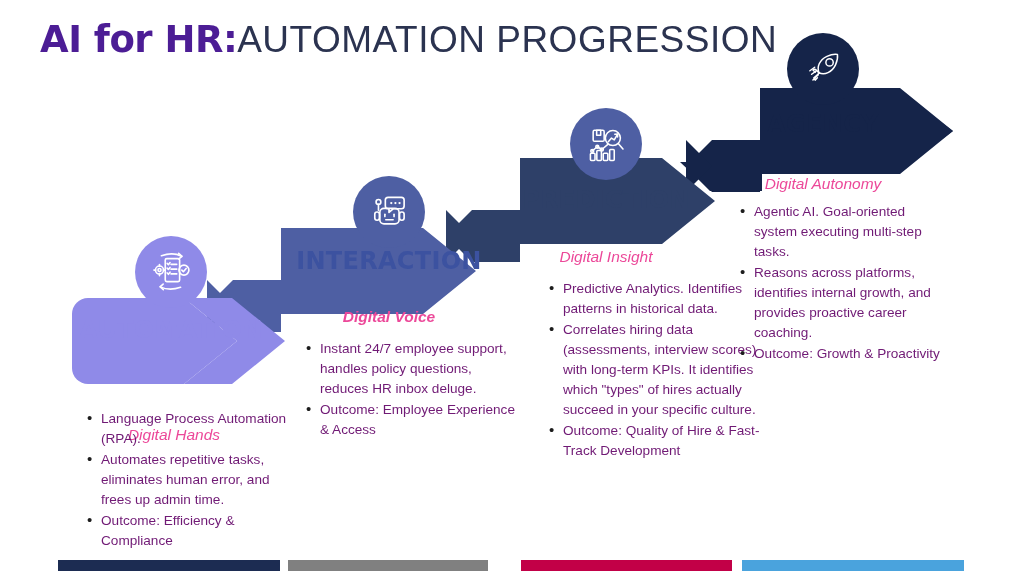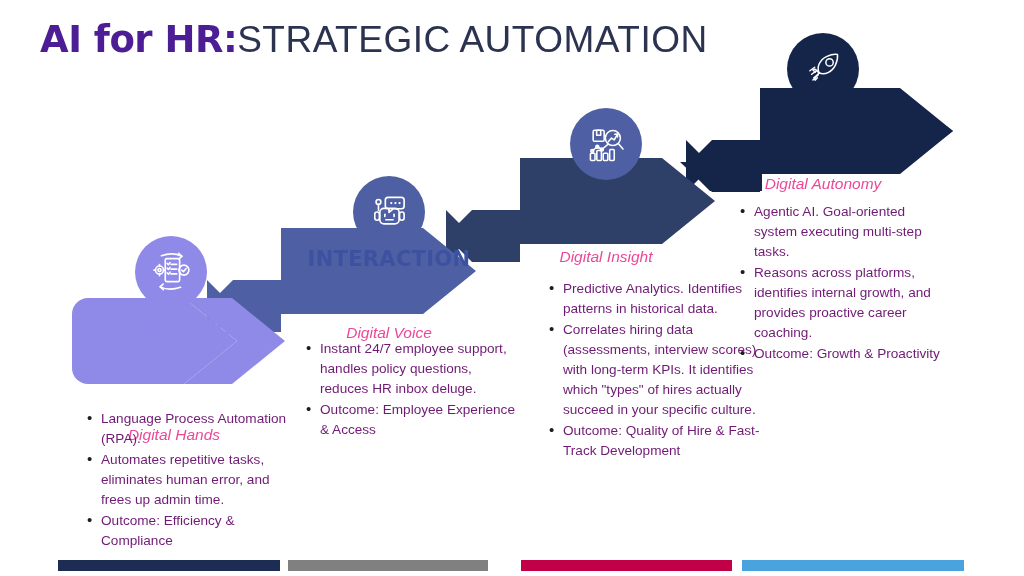--- a/index.html
+++ b/index.html
@@ -44,21 +44,21 @@
     position:absolute;
     width:72px;height:72px;border-radius:50%;
     display:flex;align-items:center;justify-content:center;
   }
   .icon-circle svg{display:block;}
 
   .stage-name{
     position:absolute;
     font-family:"DejaVu Sans", sans-serif;
     font-weight:bold;
-    font-size:21px;
+    font-size:24px;
     letter-spacing:.3px;
     white-space:nowrap;
     text-align:center;
   }
   .stage-sub{
     position:absolute;
     font-family:"Liberation Sans", sans-serif;
     font-style:italic;
     font-size:15.5px;
     color:#ec4899;
@@ -90,21 +90,21 @@
 
   
   .footer-bar{position:absolute;height:11px;bottom:5px;}
 </style>
 </head>
 <body>
 
 <div id="stage">
 
   <div class="title">
-    <span class="t-strong">AI for HR:</span><span class="t-light">STRATEGIC AUTOMATION</span>
+    <span class="t-strong">AI for HR:</span><span class="t-light">AUTOMATION PROGRESSION</span>
   </div>
 
   <svg class="arrows" viewBox="0 0 1024 576" width="1024" height="576">
 
     <path fill="#152449" d="M680,162 L690,162 L745,162 L745,162 L762,162 L762,91 L899,91 L953,131 L899,171 L762,171 L762,191 L710,191 L697,178 Z"></path>
 
     <path fill="#152449" d="M686,166 L742,166 L762,187 L762,91 L900,91 L952,131 L900,171 L782,171 L782,191 L714,191 Z" opacity="0"></path>
     <g>
       <path fill="#152449" d="
         M760,88
@@ -220,21 +220,21 @@
         <line x1="20.5" y1="32.5" x2="28.5" y2="32.5"></line>
         <circle cx="12.5" cy="13" r="2.6"></circle>
         <line x1="12.5" y1="15.6" x2="12.5" y2="22"></line>
         <path d="M23 8 h14.5 a3 3 0 0 1 3 3 v6.5 a3 3 0 0 1 -3 3 h-9 l-4.5 4 v-4 h-1 a3 3 0 0 1 -3 -3 v-6.5 a3 3 0 0 1 3 -3 z"></path>
         <circle cx="26.5" cy="14.3" r="1.25" fill="#ffffff" stroke="none"></circle>
         <circle cx="31" cy="14.3" r="1.25" fill="#ffffff" stroke="none"></circle>
         <circle cx="35.5" cy="14.3" r="1.25" fill="#ffffff" stroke="none"></circle>
       </svg>
     </div>
     <div class="stage-name" style="left:279px;top:247px;width:220px;color:#3C52A0;">INTERACTION</div>
-    <div class="stage-sub" style="left:279px;top:324px;width:220px;">Digital Voice</div>
+    <div class="stage-sub" style="left:279px;top:308px;width:220px;font-weight:bold;">Digital Voice</div>
     <ul class="bullets" style="left:301px;top:339px;width:204px;">
       <li><span>Instant 24/7 employee support, handles policy questions, reduces HR inbox deluge.</span></li>
       <li><b>Outcome:</b><span> Employee Experience &amp; Access</span></li>
     </ul>
   </div>
 
   <div class="stage-col">
     <div class="icon-circle" style="left:570px;top:108px;background:#4E5FA3;">
       <svg width="44" height="44" viewBox="0 0 48 48" fill="none" stroke="#ffffff" stroke-width="1.7" stroke-linecap="round" stroke-linejoin="round">
         <rect x="10" y="9" width="12" height="12" rx="1.5"></rect>

